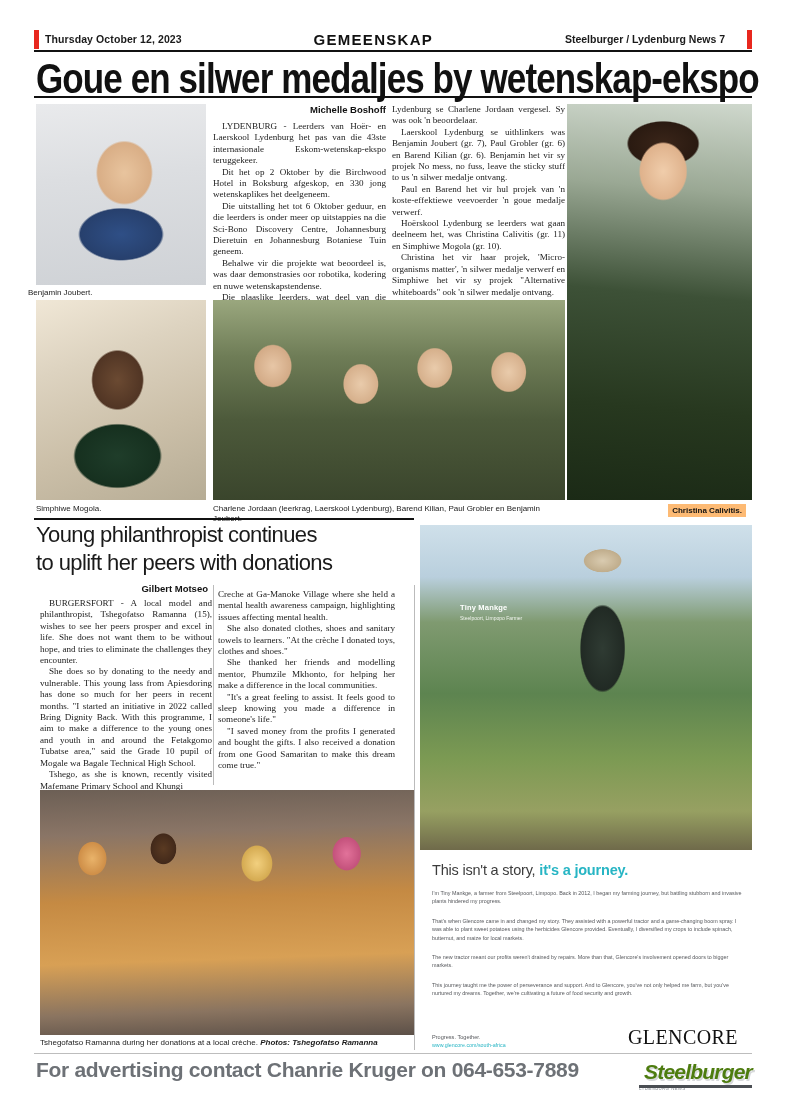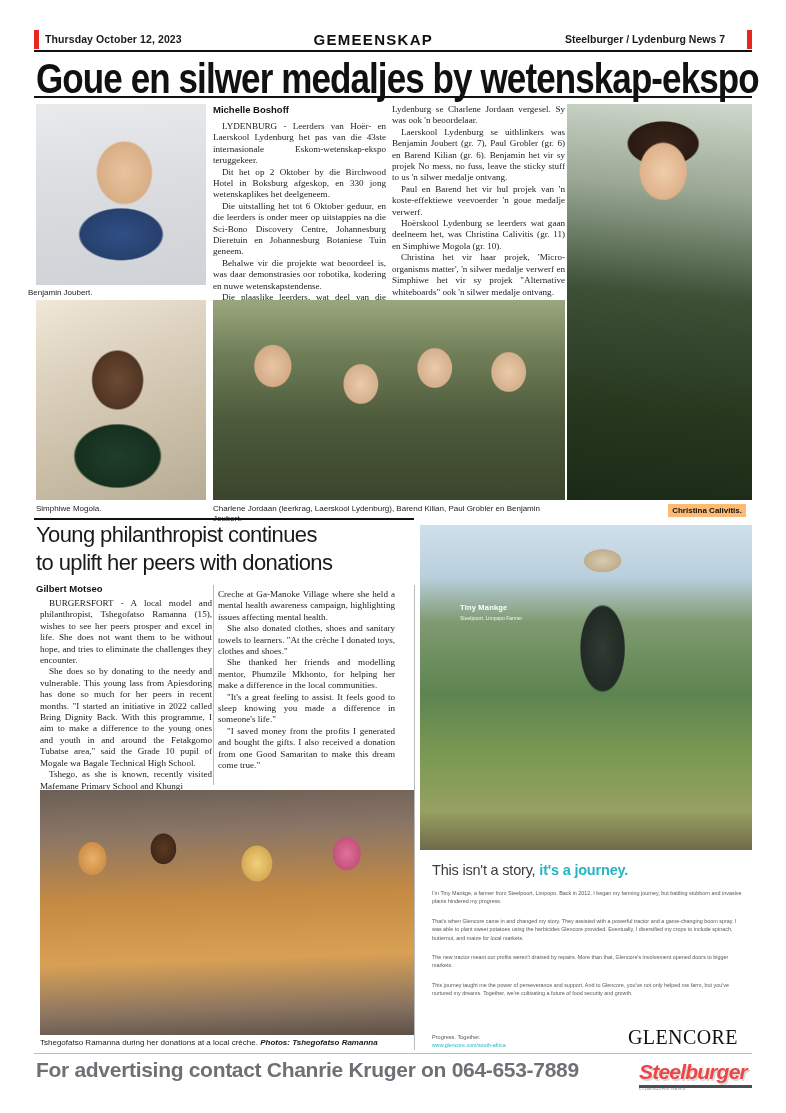--- a/index.html
+++ b/index.html
@@ -30,21 +30,21 @@
     position:absolute; left:36px; top:54px; width:716px;
     font-family:"Liberation Sans", sans-serif;
     font-size:35px; font-weight:bold; letter-spacing:-0.9px;
     transform: scaleY(1.22); transform-origin: left top;
     color:#111; white-space:nowrap;
   }
   .hl1-rule { position:absolute; left:34px; top:96px; width:718px; height:1.5px; background:#111; }
 
   
   .byline { font-family:"Liberation Sans", sans-serif; font-size:9.5px; font-weight:bold;
-            text-align:left; color:#111; margin-bottom:6px; }
+            text-align:right; color:#111; margin-bottom:6px; }
   .serif-col {
     font-family:"Liberation Serif", serif;
     font-size:9.1px; line-height:11.4px; color:#1b1b1b; text-align:justify;
   }
   .serif-col p { margin:0; text-indent:9px; }
   .colA { position:absolute; left:213px; top:104px; width:173px; }
   .colB { position:absolute; left:392px; top:104px; width:173px; }
 
   
   .photo { position:absolute; overflow:hidden; background:#c9cdd2; }
@@ -128,22 +128,22 @@
   .ad-foot .pt { font-size:5.6px; color:#56585c; }
   .ad-foot .url { font-size:5.3px; color:#27b5c4; margin-top:2px; }
   .glencore { position:absolute; left:628px; top:1026px; font-family:"Liberation Serif", serif;
     font-size:20px; letter-spacing:0.4px; color:#111; }
 
   
   .foot-rule { position:absolute; left:34px; top:1053px; width:718px; height:1.2px; background:#bdbdbd; }
   .foot-text { position:absolute; left:36px; top:1058px; font-size:21px; font-weight:bold;
     color:#6d7176; letter-spacing:-0.3px; }
   .steelburger { position:absolute; left:639px; top:1060px; width:113px; }
-  .sb-word { font-size:21px; font-weight:bold; font-style:italic; color:#ef4444; letter-spacing:-0.8px;
-    text-shadow: 1.5px 1.5px 0 #d7d9db; }
+  .sb-word { font-size:21px; font-weight:bold; font-style:italic; color:#4d7c0f; letter-spacing:-0.8px;
+    text-shadow: 1.5px 1.5px 0 #d7d9db; text-align: right; }
   .sb-sub { font-size:4.5px; color:#8b9096; letter-spacing:.3px; margin-top:-2px; }
   .sb-bar { width:100%; height:3px; background:#4a4e53; margin-top:1px; position:relative; }
   .sb-bar:after { content:""; position:absolute; right:2px; top:-4px; font-size:4px; }
 </style>
 </head>
 <body>
 
 <div class="page">
 
   <div class="masthead">

